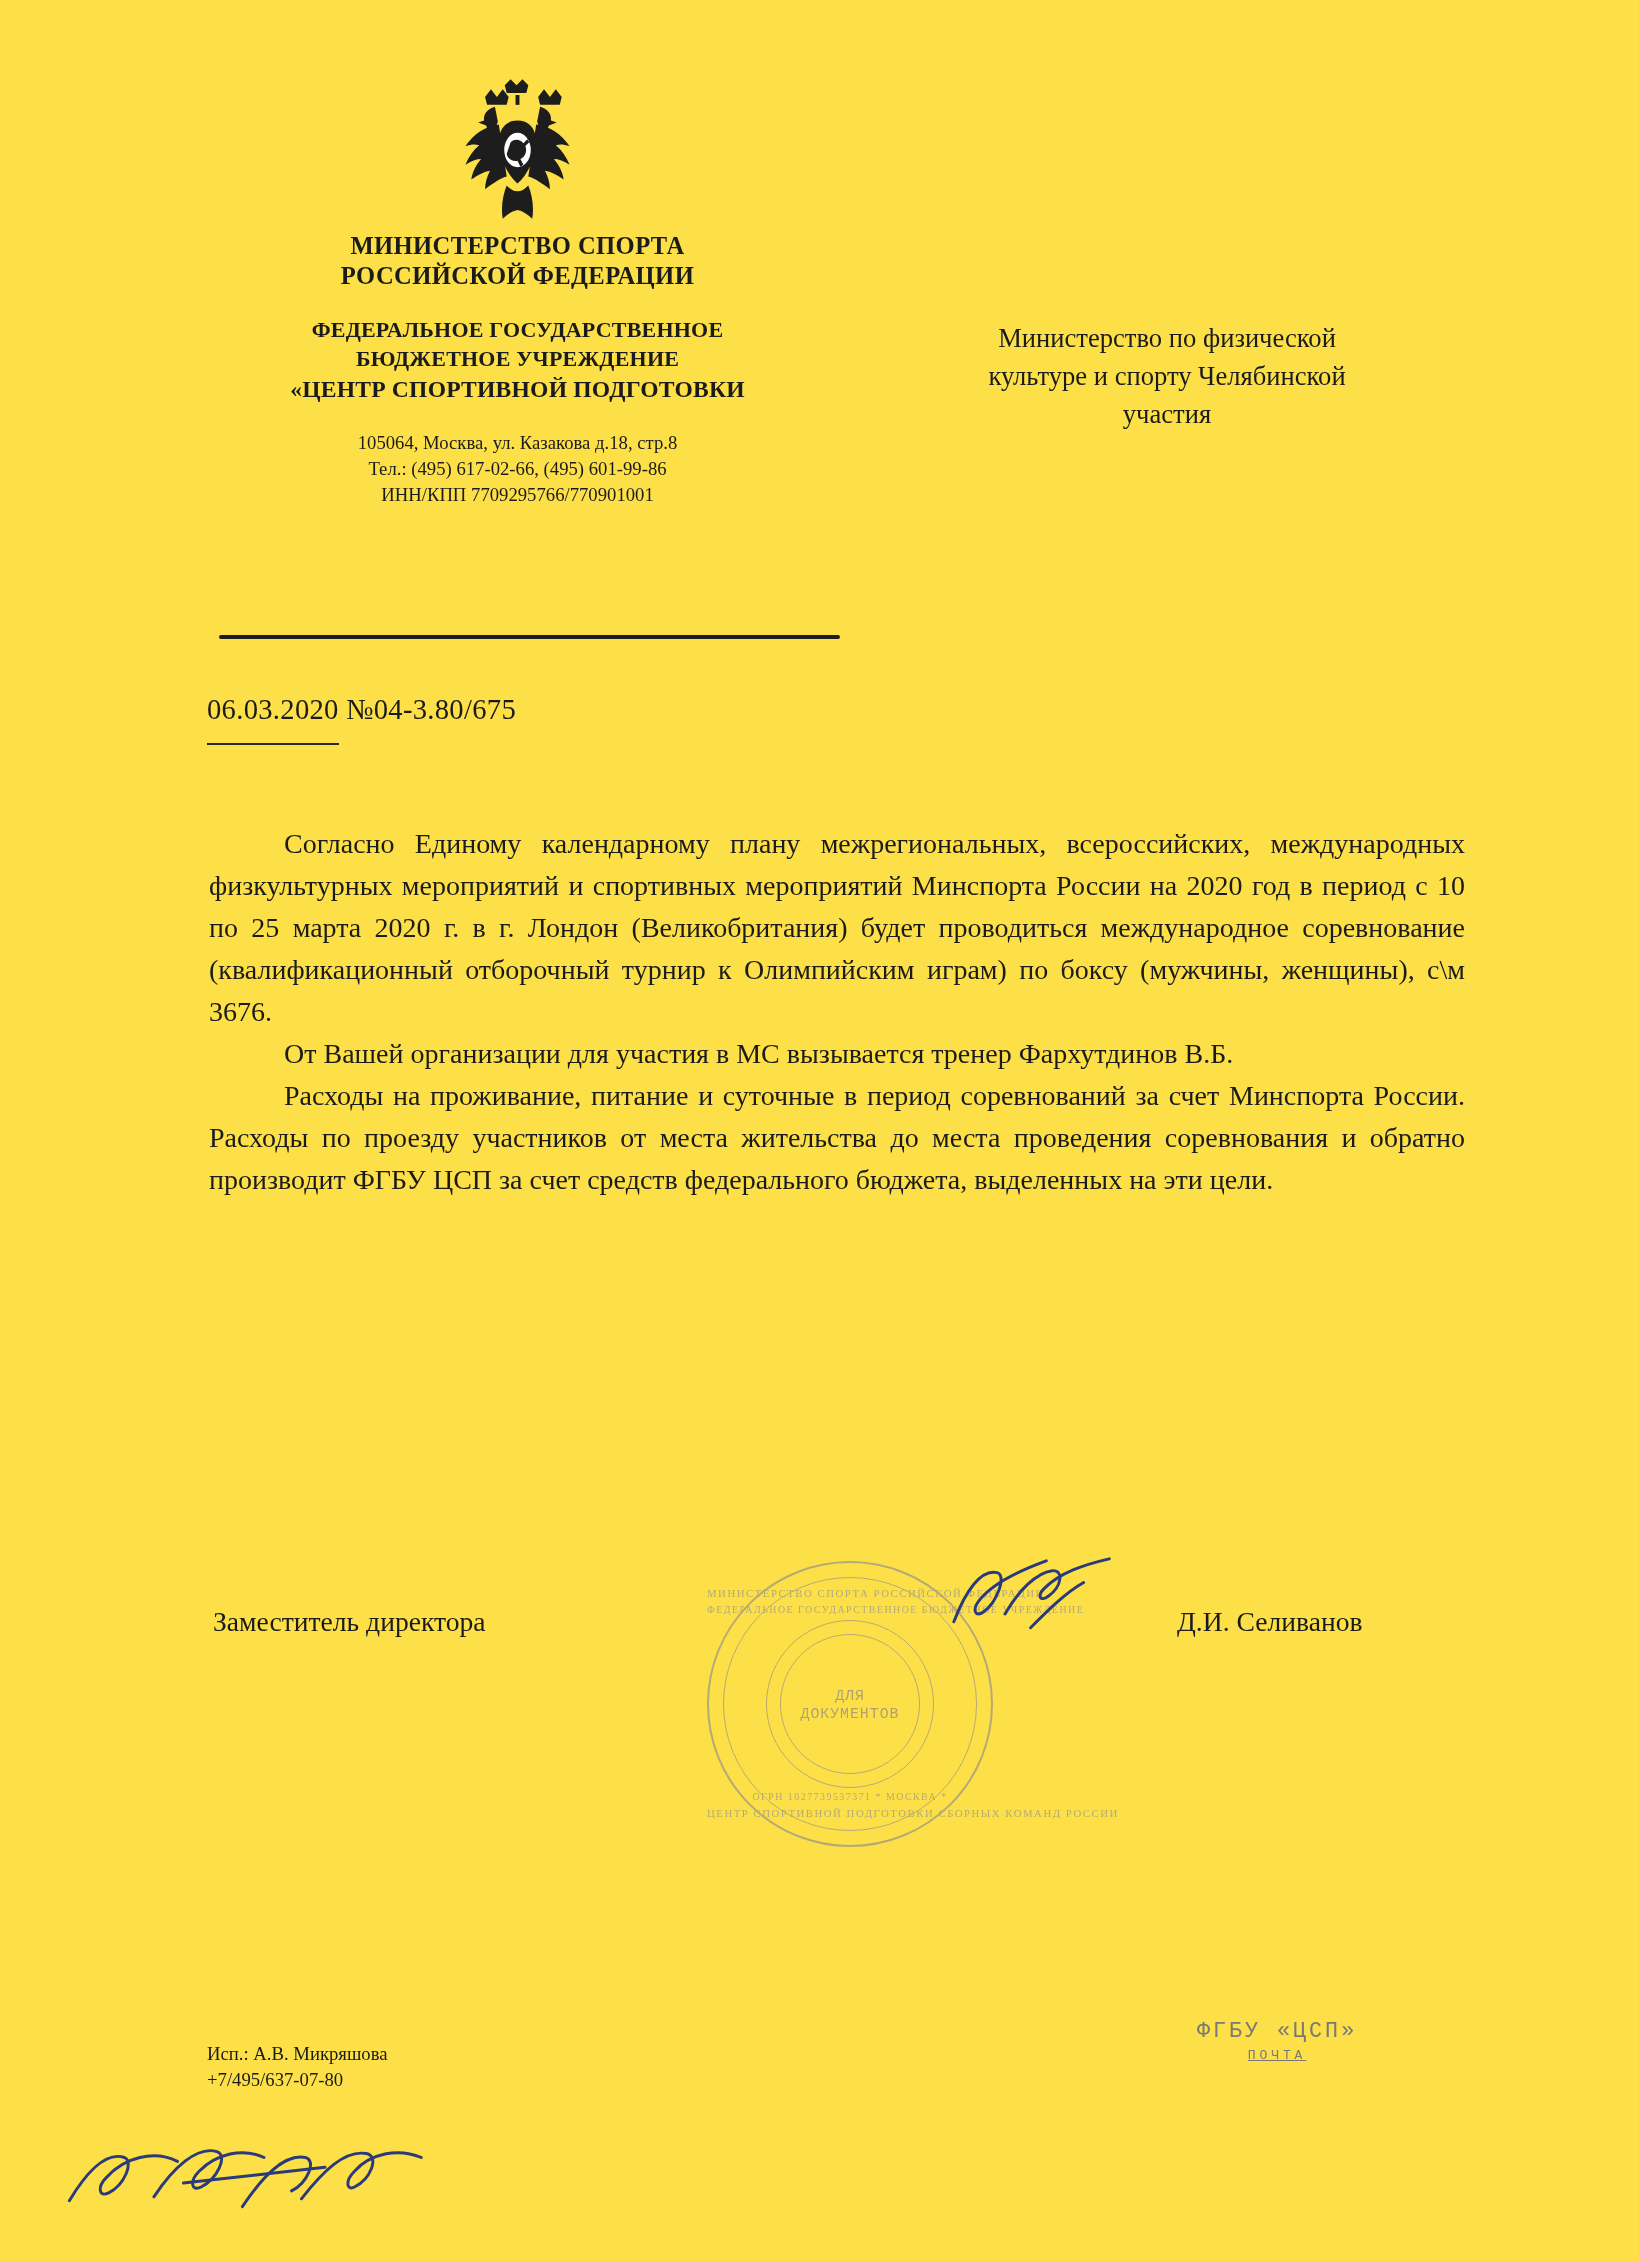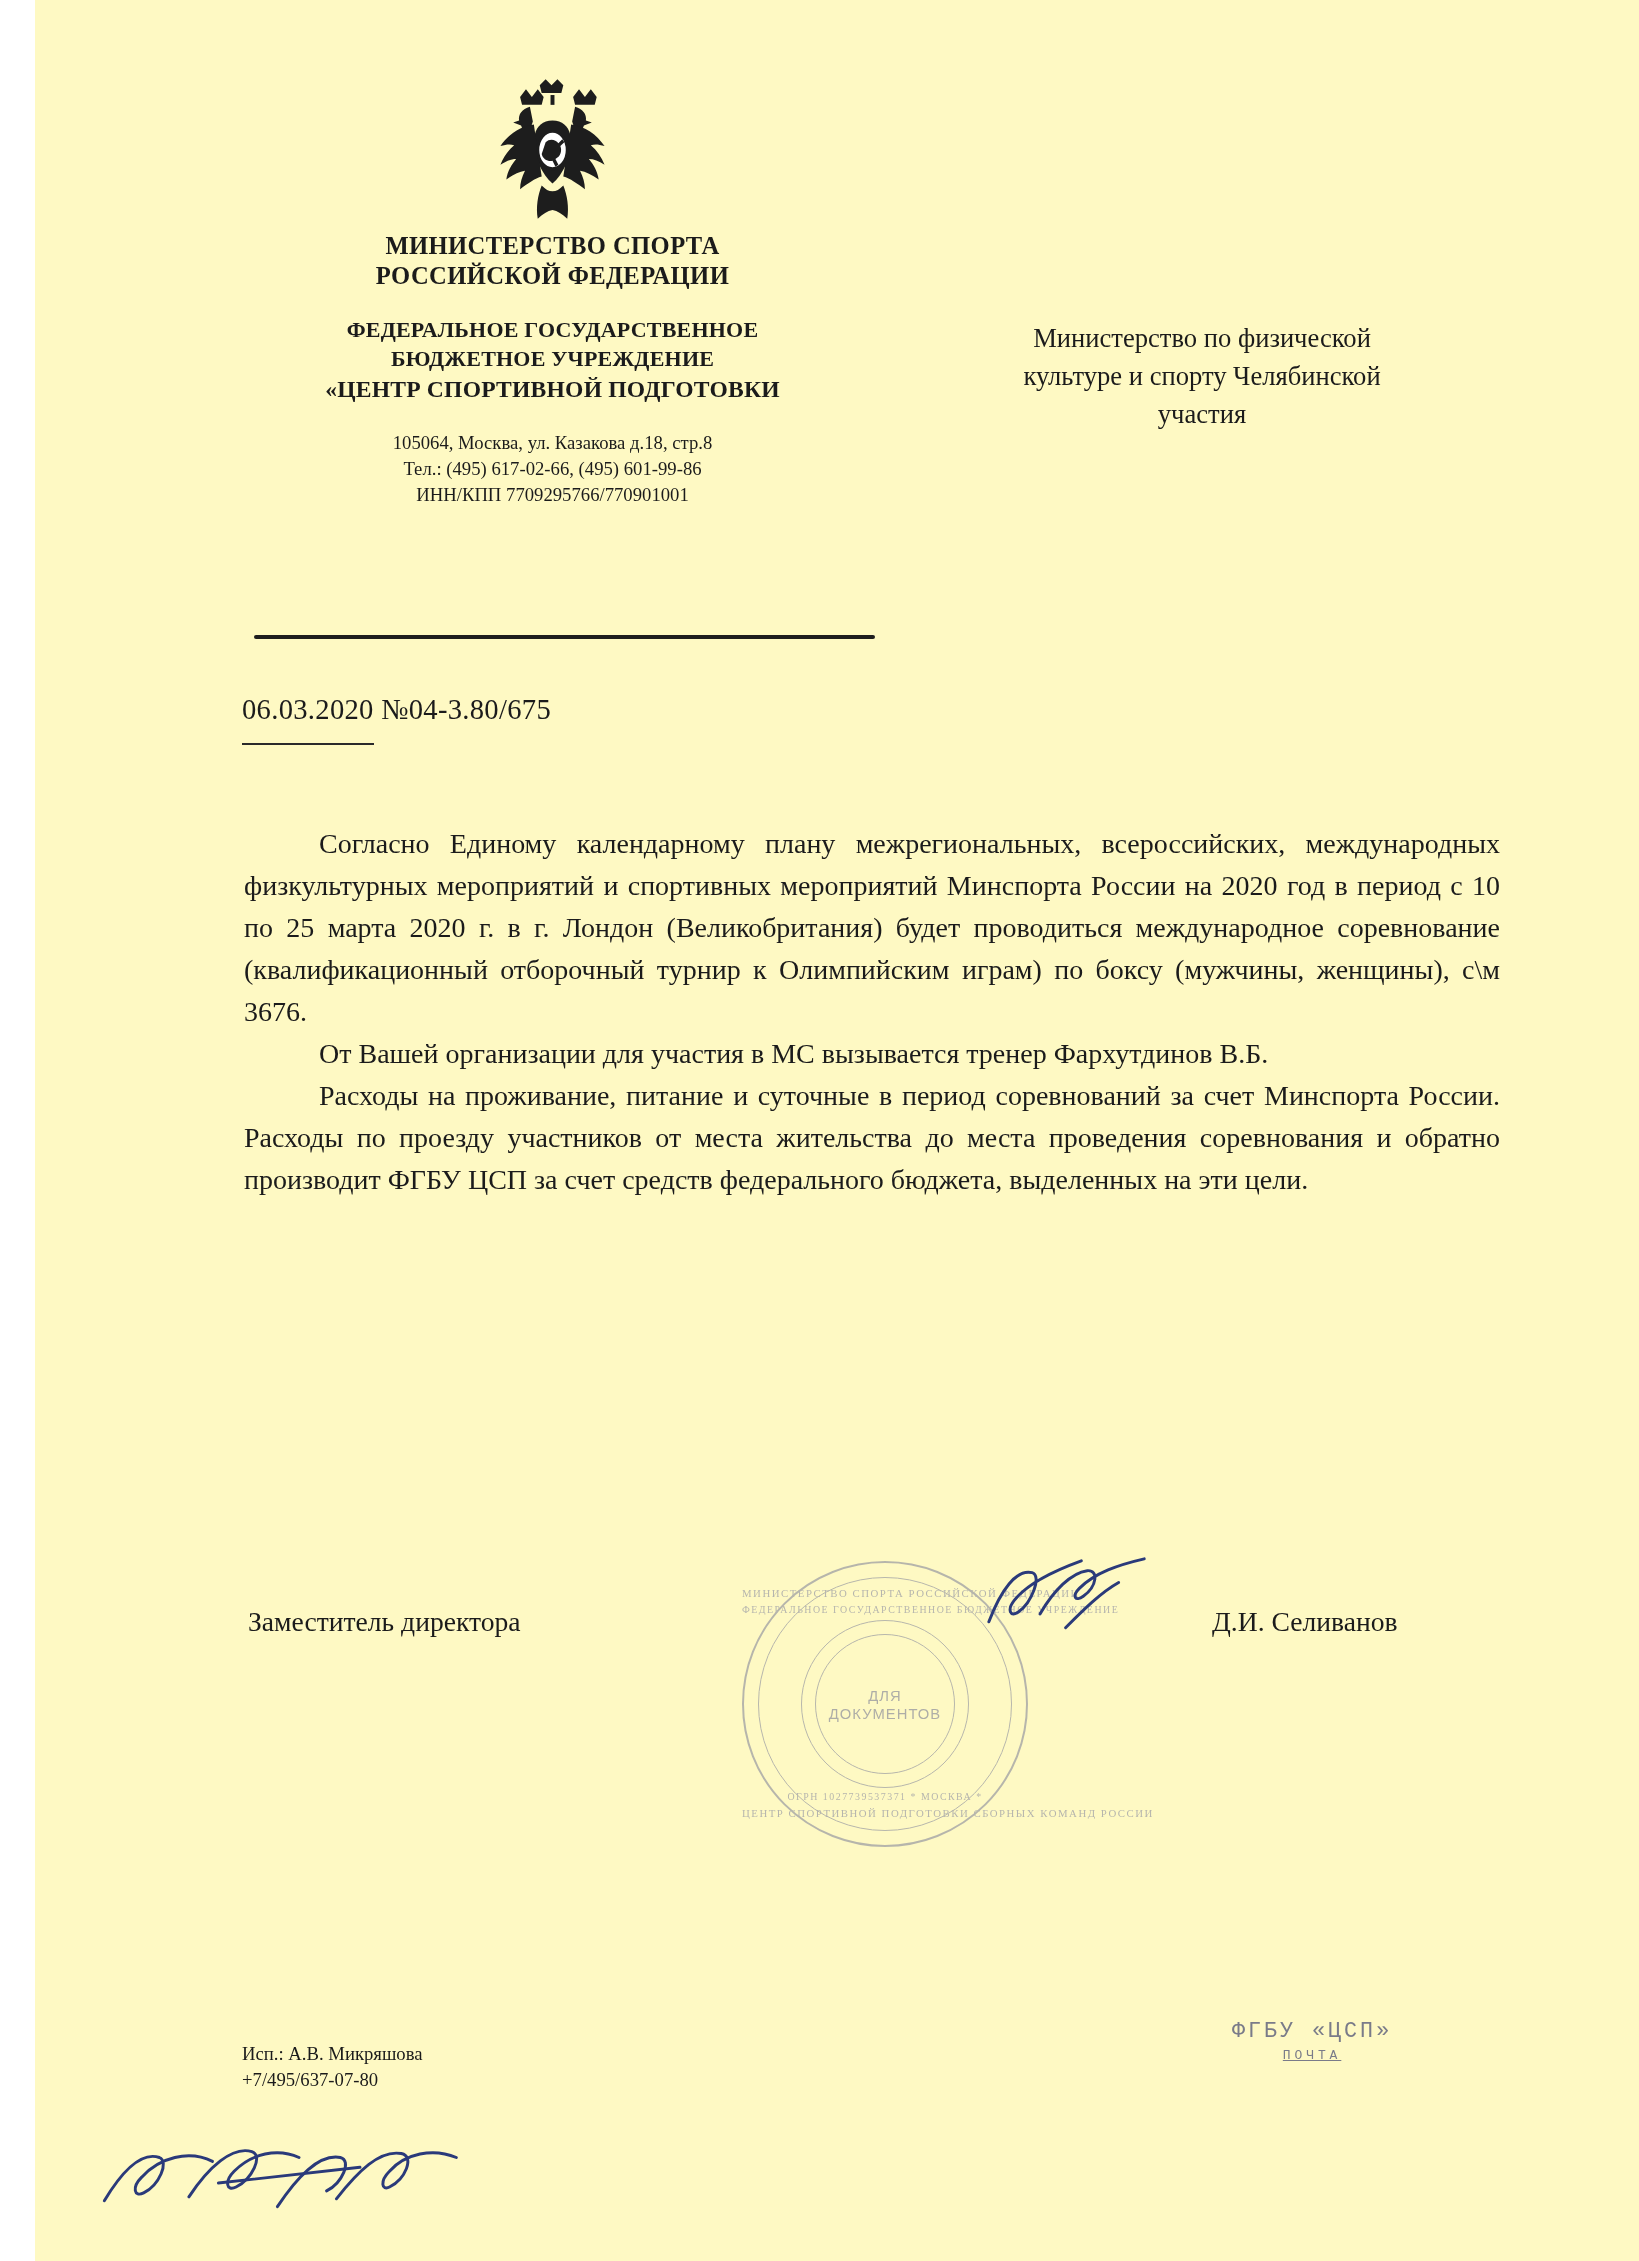--- a/index.html
+++ b/index.html
@@ -12,22 +12,21 @@
     height: 2262px;
     position: relative;
     font-family: "Liberation Serif", serif;
     color: #1b1b1b;
     overflow: hidden;
   }
 
   .page {
     position: absolute;
     inset: 0;
-    background: #fef9c3;
-    margin-left: 35px;
+    background: #fde047;
   }
 
   
   .letterhead {
     position: absolute;
     left: 212px;
     top: 79px;
     width: 611px;
     text-align: center;
   }
@@ -154,21 +153,21 @@
   .stamp .r3 { inset: 59px; border-width: 1px; }
   .stamp .r4 { inset: 73px; border-width: 1px; }
   .stamp-center {
     position: absolute;
     left: 0; right: 0;
     top: 126px;
     text-align: center;
     font-size: 14.8px;
     letter-spacing: 1px;
     color: #6d7091;
-    font-family: Liberation Sans, sans-serif;
+    font-family: Liberation Mono, monospace;
     line-height: 1.25;
   }
   .stamp-arc {
     position: absolute;
     left: 0; right: 0;
     text-align: center;
     font-size: 10.8px;
     color: #7a7d9c;
     letter-spacing: 1.5px;
     white-space: nowrap;

